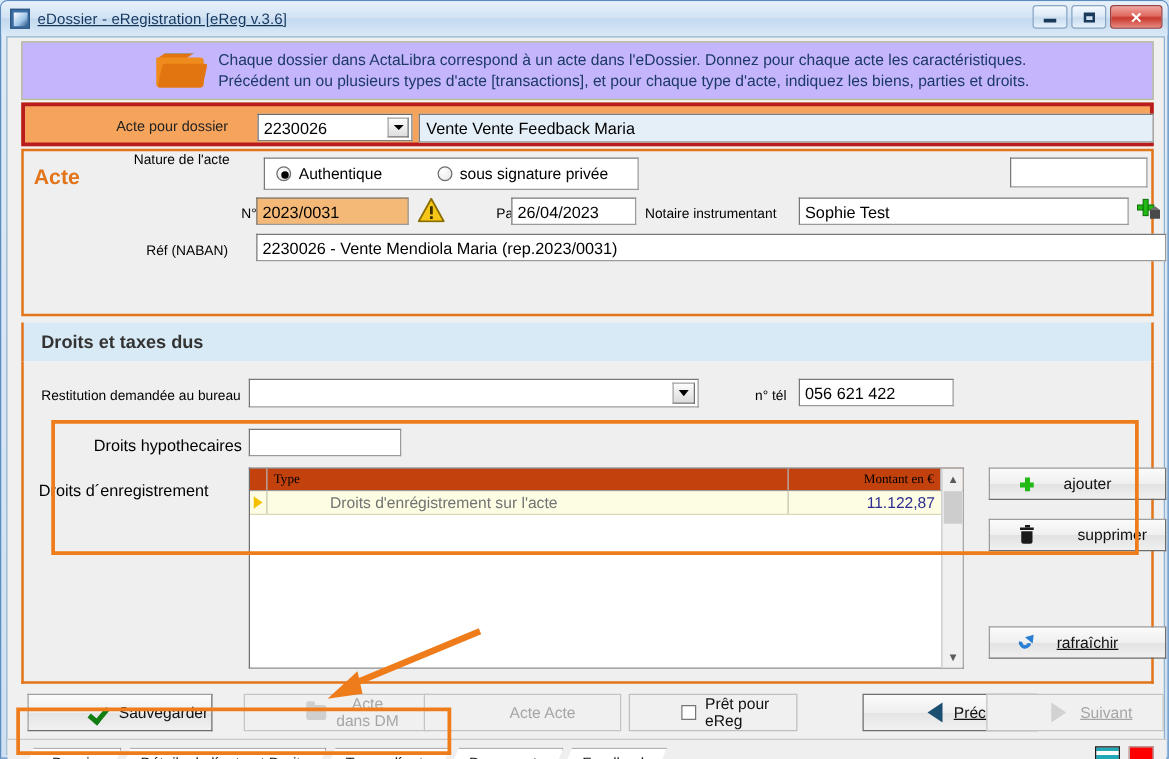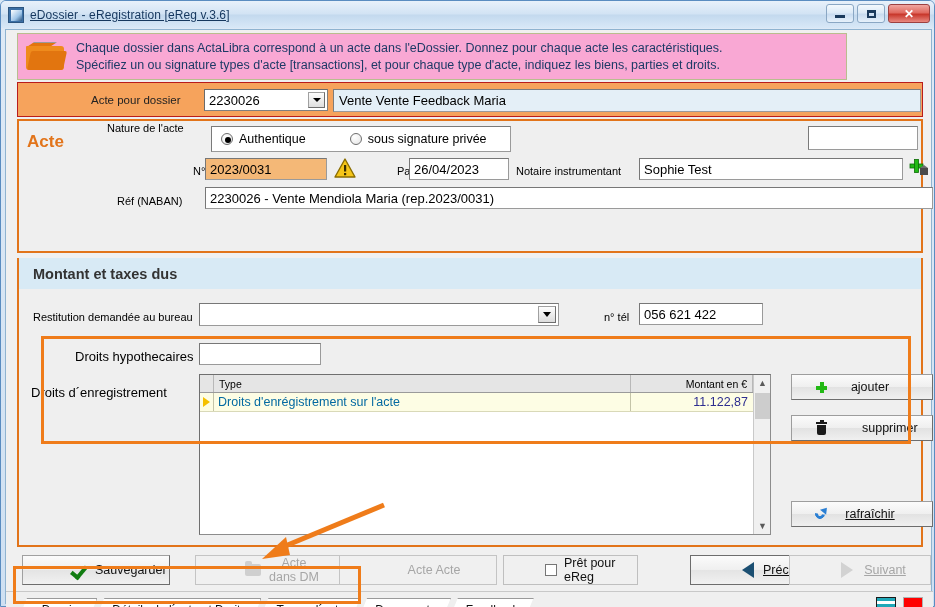--- a/index.html
+++ b/index.html
@@ -80,24 +80,24 @@
     left: 4px; top: 28px;
     width: 927px; height: 575px;
     background: #f0f0f0;
     border: 1px solid #8fb3d0;
   }
 
   
   .banner {
     position: absolute;
     left: 11px; top: 3px;
-    width: 830px; height: 47px;
-    background: #f9a8d4;
+    width: 906px; height: 47px;
+    background: #c4b5fd;
     border: 1px solid #b9bd8e;
-    display: flex; align-items: center;
+    display: flex; align-items: center; justify-content: center;
   }
   .banner-folder {
     width: 38px; height: 30px;
     margin-left: 8px; margin-right: 12px;
     position: relative; flex: 0 0 auto;
   }
   .banner-folder .tab {
     position: absolute; left: 0; top: 0;
     width: 16px; height: 6px;
     background: #e2750f;
@@ -119,21 +119,21 @@
   .banner-text {
     font-size: 12.5px; color: #1d3a66; line-height: 17px;
   }
 
   
   .orange-strip {
     position: absolute;
     left: 11px; top: 52px;
     width: 906px; height: 35px;
     background: #f6a35c;
-    border: 1px solid #b91c1c;
+    border: 3px solid #b91c1c;
     display: flex; align-items: center;
   }
   .lbl-acte-dossier {
     font-size: 11.5px; color: #222;
     position: absolute; left: 73px; top: 11px;
   }
   .combo-dossier {
     position: absolute; left: 186px; top: 6px;
     width: 124px; height: 22px;
     background: #fff;
@@ -310,22 +310,23 @@
   .grid {
     position: absolute;
     left: 180px; top: 85px;
     width: 572px; height: 161px;
     background: #fff;
     border: 1px solid #8c8c8c;
     border-top-color:#6f6f6f;border-left-color:#6f6f6f;
   }
   .grid-header {
     display: flex; height: 18px;
-    background: #e5e5e5;
+    background: #c2410c;
     border-bottom: 1px solid #9a9a9a;
+    font-family: Liberation Serif, serif;
   }
   .grid-header .indicator-col {
     width: 14px; border-right: 1px solid #b8b8b8; flex: 0 0 auto;
   }
   .grid-header .col-type {
     flex: 1 1 auto;
     font-size: 10.5px; color: #000;
     display:flex; align-items:center; padding-left:5px;
     border-right: 1px solid #b8b8b8;
   }
@@ -346,23 +347,24 @@
     border-right: 1px solid #c4c4a8;
     display:flex;align-items:center;justify-content:center;
   }
   .grid-row .indicator-col::after {
     content:"";
     border-top: 5px solid transparent;
     border-bottom: 5px solid transparent;
     border-left: 7px solid #f5c000;
   }
   .grid-row .cell-type {
-    flex:1 1 auto; font-size:12.5px; color:#0369a1;
+    flex:1 1 auto; font-size:12.5px; color:#737373;
     display:flex;align-items:center;padding-left:4px;
     border-right: 1px solid #c4c4a8;
+    margin-left: 46px;
   }
   .grid-row .cell-amount {
     width:122px; flex:0 0 auto; font-size:12.5px; color:#2d2d8f;
     display:flex;align-items:center;justify-content:flex-end;padding-right:5px;
   }
   .grid-scroll {
     position:absolute; right:0; top:0; width:17px; bottom:0;
     background:#f0f0f0; border-left:1px solid #c9c9c9;
   }
   .sb-arrow {
@@ -550,21 +552,21 @@
   <div class="client">
 
     <div class="banner">
       <div class="banner-folder">
         <div class="tab"></div>
           <div class="body"></div>
           <div class="flap"></div>
       </div>
       <div class="banner-text">
         <div>Chaque dossier dans ActaLibra correspond à un acte dans l'eDossier.  Donnez pour chaque acte les caractéristiques.</div>
-        <div>Spécifiez un ou signature types d'acte [transactions], et pour chaque type d'acte, indiquez les biens, parties et droits.</div>
+        <div>Précédent un ou plusieurs types d'acte [transactions], et pour chaque type d'acte, indiquez les biens, parties et droits.</div>
       </div>
     </div>
 
     <div class="orange-strip">
       <div class="lbl-acte-dossier">Acte pour dossier</div>
       <div class="combo-dossier">
         <span class="val">2230026</span>
         <span class="combo-arrow"></span>
       </div>
       <div class="dossier-name">Vente Vente Feedback Maria</div>
@@ -608,21 +610,21 @@
           <path d="M13 12 L21 12 L21 19 L13 19 Z" fill="#4a4a4a"></path>
           <path d="M13 12 L17 9 L21 12 Z" fill="#6e6e6e"></path>
         </svg>
       </div>
 
       <div class="lbl lbl-ref">Réf (NABAN)</div>
       <div class="fld fld-ref">2230026 - Vente Mendiola Maria (rep.2023/0031)</div>
     </div>
 
     <div class="droits-header">
-      <span>Montant et taxes dus</span>
+      <span>Droits et taxes dus</span>
     </div>
 
     <div class="droits-body">
       <div class="lbl-restitution">Restitution demandée au bureau</div>
       <div class="combo-restitution">
         <span class="arr"></span>
       </div>
       <div class="lbl-tel">n° tél</div>
       <div class="fld-tel">056 621 422</div>
 

